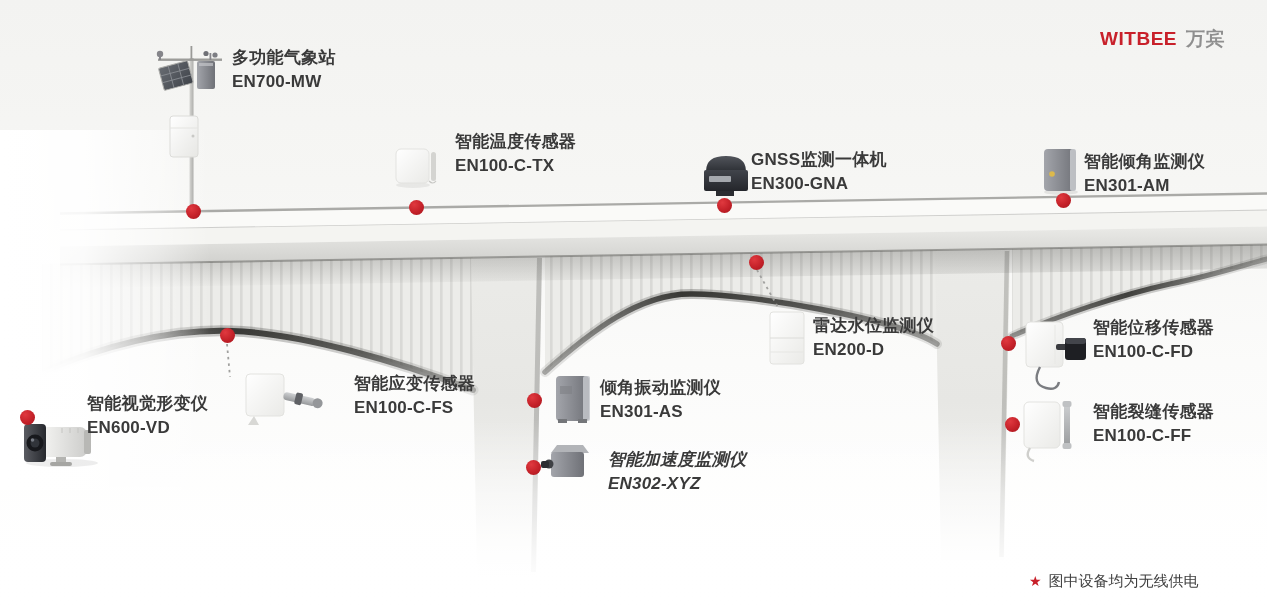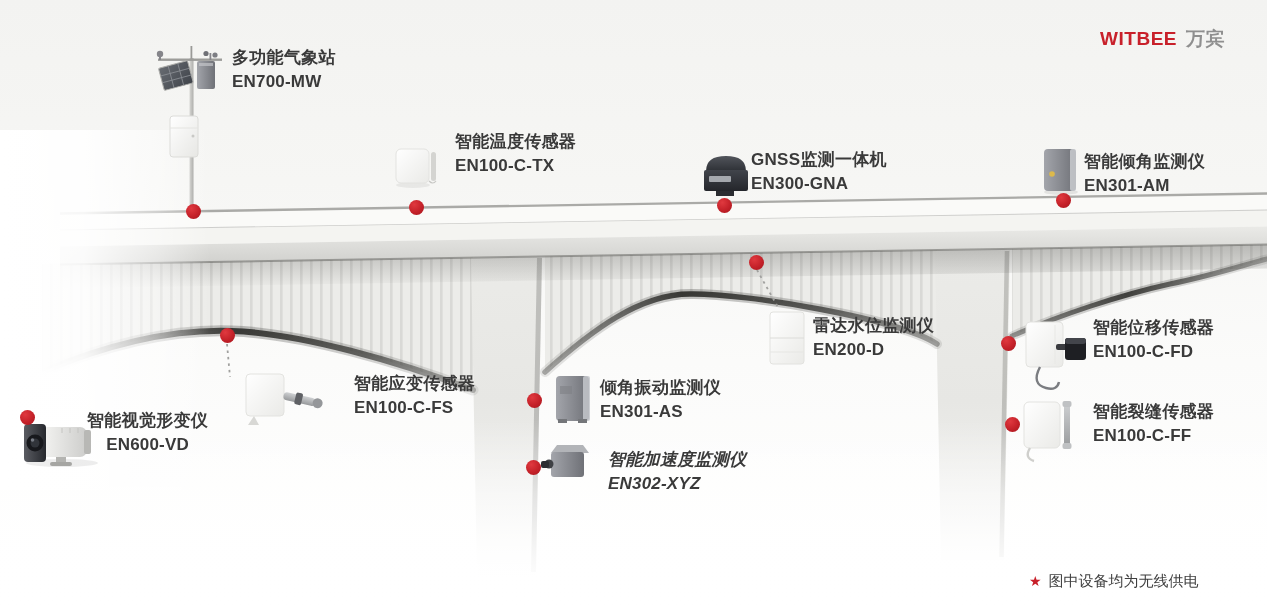--- a/index.html
+++ b/index.html
@@ -306,21 +306,21 @@
     <span class="model">EN100-C-FS</span>
   </div>
   <div class="label" style="left:600px; top:376px;">
     <span>倾角振动监测仪</span>
     <span class="model">EN301-AS</span>
   </div>
   <div class="label" style="left:1093px; top:400px;">
     <span>智能裂缝传感器</span>
     <span class="model">EN100-C-FF</span>
   </div>
-  <div class="label" style="left:87px; top:409px;text-align:center;">
+  <div class="label" style="left:87px; top:392px;">
     <span>智能视觉形变仪</span>
     <span class="model">EN600-VD</span>
   </div>
   <div class="label" style="left:608px; top:448px;font-style:italic;">
     <span>智能加速度监测仪</span>
     <span class="model">EN302-XYZ</span>
   </div>
 
   <div class="logo">
     <span class="en">WITBEE</span><span class="cn">万宾</span>

